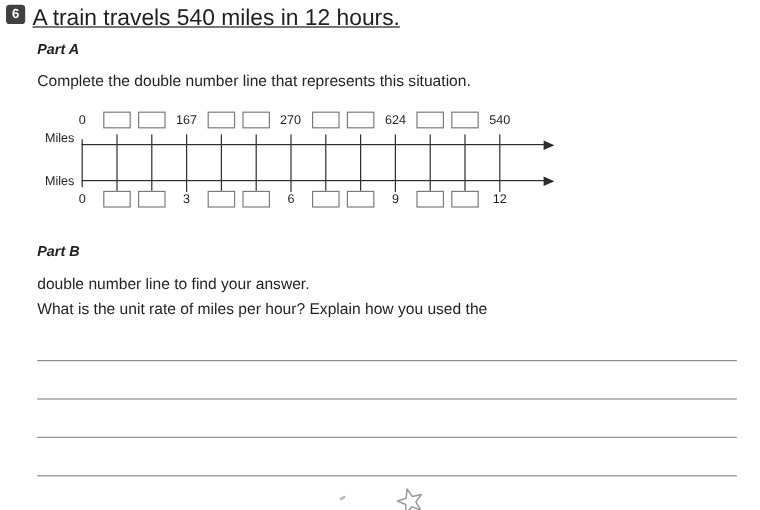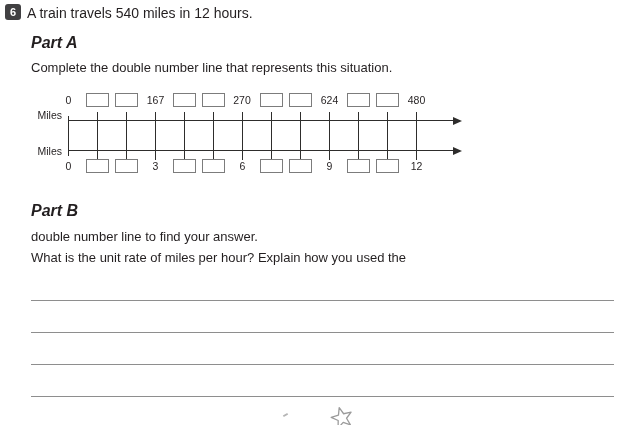--- a/index.html
+++ b/index.html
@@ -5,22 +5,22 @@
   html,body{margin:0;padding:0;}
   .page{
     position:relative; width:633px; height:425px; background:#ffffff;
     overflow:hidden; font-family:"Liberation Sans", sans-serif; color:#231f20;
   }
   .badge{
     position:absolute; left:5px; top:4px; width:16px; height:16px;
     background:#414042; color:#fff; border-radius:3px;
     font-size:11px; font-weight:bold; text-align:center; line-height:16px;
   }
-  .q-text{ position:absolute; left:27px; top:5px; font-size:14px; }
-  .part-title{ position:absolute; left:31px; font-size:16px; font-weight:bold; font-style:italic; }
+  .q-text{ position:absolute; left:27px; top:5px; font-size:19px;text-decoration:underline; }
+  .part-title{ position:absolute; left:31px; font-size:12px; font-weight:bold; font-style:italic; }
   .part-a-title{ top:34px; }
   .part-b-title{ top:202px;text-align:right; }
   .prompt{ position:absolute; left:31px; font-size:13px; }
   .prompt-a{ top:60px; }
   .prompt-b{ top:226px; line-height:21px; }
   
   .diagram{ position:absolute; left:0; top:0; width:633px; height:425px; }
   .axis-label{ position:absolute; left:30px; width:32px; text-align:right;
     font-size:10.5px; line-height:11px; }
   .axis-label.miles{ top:110px; }
@@ -87,21 +87,21 @@
       <div class="ans-box" style="left: 288.5px; top: 92.5px;"></div>
       <div class="ans-box" style="left: 288.5px; top: 158.5px;"></div>
       <div class="ans-box" style="left: 346.5px; top: 92.5px;"></div>
       <div class="ans-box" style="left: 346.5px; top: 158.5px;"></div>
       <div class="ans-box" style="left: 375.5px; top: 92.5px;"></div>
       <div class="ans-box" style="left: 375.5px; top: 158.5px;"></div>
       <div class="nl-label" style="left: 53.5px; top: 93.5px;">0</div>
       <div class="nl-label" style="left: 140.5px; top: 93.5px;">167</div>
       <div class="nl-label" style="left: 227px; top: 93.5px;">270</div>
       <div class="nl-label" style="left: 314.5px; top: 93.5px;">624</div>
-      <div class="nl-label" style="left: 401.5px; top: 93.5px;">480</div>
+      <div class="nl-label" style="left: 401.5px; top: 93.5px;">540</div>
       <div class="nl-label" style="left: 53.5px; top: 160px;">0</div>
       <div class="nl-label" style="left: 140.5px; top: 160px;">3</div>
       <div class="nl-label" style="left: 227.5px; top: 160px;">6</div>
       <div class="nl-label" style="left: 314.5px; top: 160px;">9</div>
       <div class="nl-label" style="left: 401.5px; top: 160px;">12</div>
     </div>
 
   <div class="part-title part-b-title">Part B</div>
   <div class="prompt prompt-b">
     <div>double number line to find your answer.</div>

